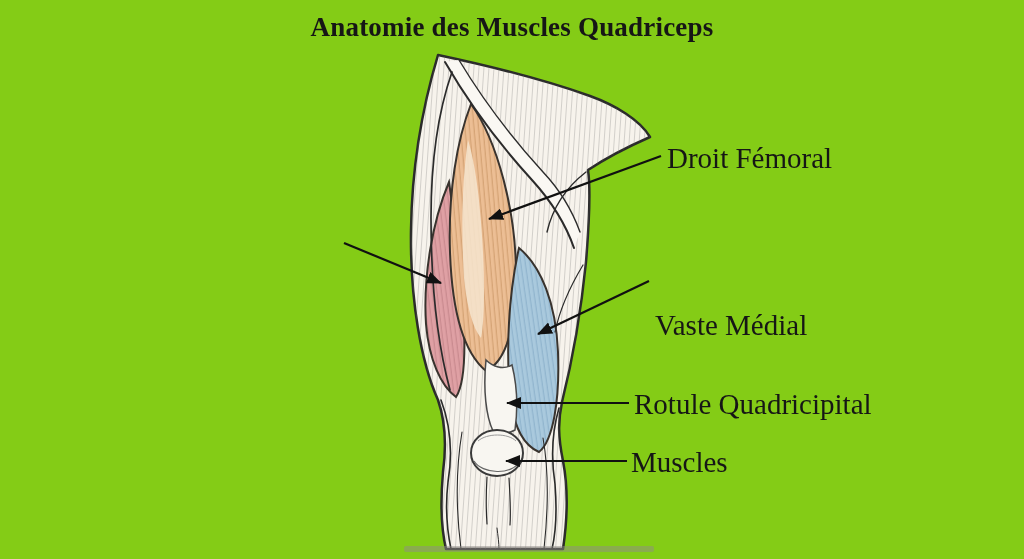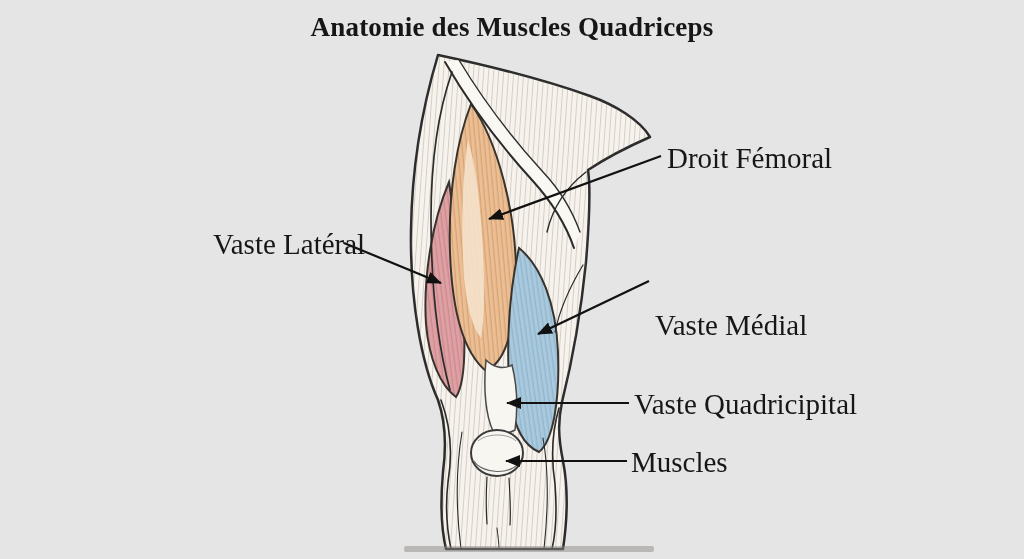--- a/index.html
+++ b/index.html
@@ -3,21 +3,21 @@
 <meta charset="utf-8">
 <style>
   html,body{margin:0;padding:0;}
   body{
     width:1024px;height:559px;overflow:hidden;
     background:#fbf9f5;
     font-family:"Liberation Serif", serif;
   }
   .canvas{
     position:relative;width:1024px;height:559px;
-    background:#e5e5e5;
+    background:#84cc16;
   }
   svg.figure{position:absolute;left:0;top:0;}
   .title{
     position:absolute;left:0;top:12px;width:1024px;
     text-align:center;
     font-size:27px;font-weight:600;letter-spacing:0.2px;
     color:#161616;
   }
   .lbl{
     position:absolute;
@@ -133,18 +133,17 @@
     <g stroke="#111111" stroke-width="2.2">
       <line x1="661" y1="156" x2="489" y2="219" marker-end="url(#ah)"></line>
       <line x1="344" y1="243" x2="441" y2="283" marker-end="url(#ah)"></line>
       <line x1="649" y1="281" x2="538" y2="334" marker-end="url(#ah)"></line>
       <line x1="629" y1="403" x2="507" y2="403" marker-end="url(#ah)"></line>
       <line x1="627" y1="461" x2="506" y2="461" marker-end="url(#ah)"></line>
     </g>
   </svg>
 
   <div class="lbl lbl-droit">Droit Fémoral</div>
-  <div class="lbl lbl-lateral">Vaste Latéral</div>
   <div class="lbl lbl-medial">Vaste Médial</div>
-  <div class="lbl lbl-tendon">Vaste Quadricipital</div>
+  <div class="lbl lbl-tendon">Rotule Quadricipital</div>
   <div class="lbl lbl-rotule">Muscles</div>
 
 </div>
 
 </body></html>

